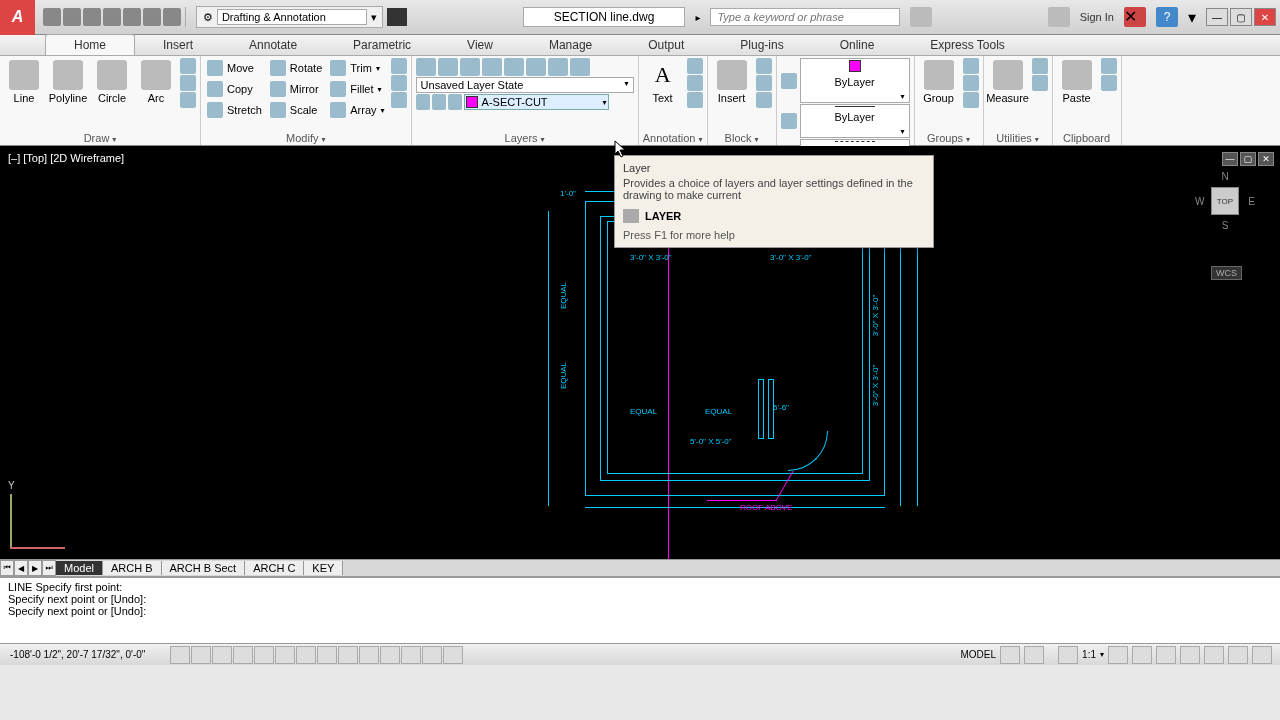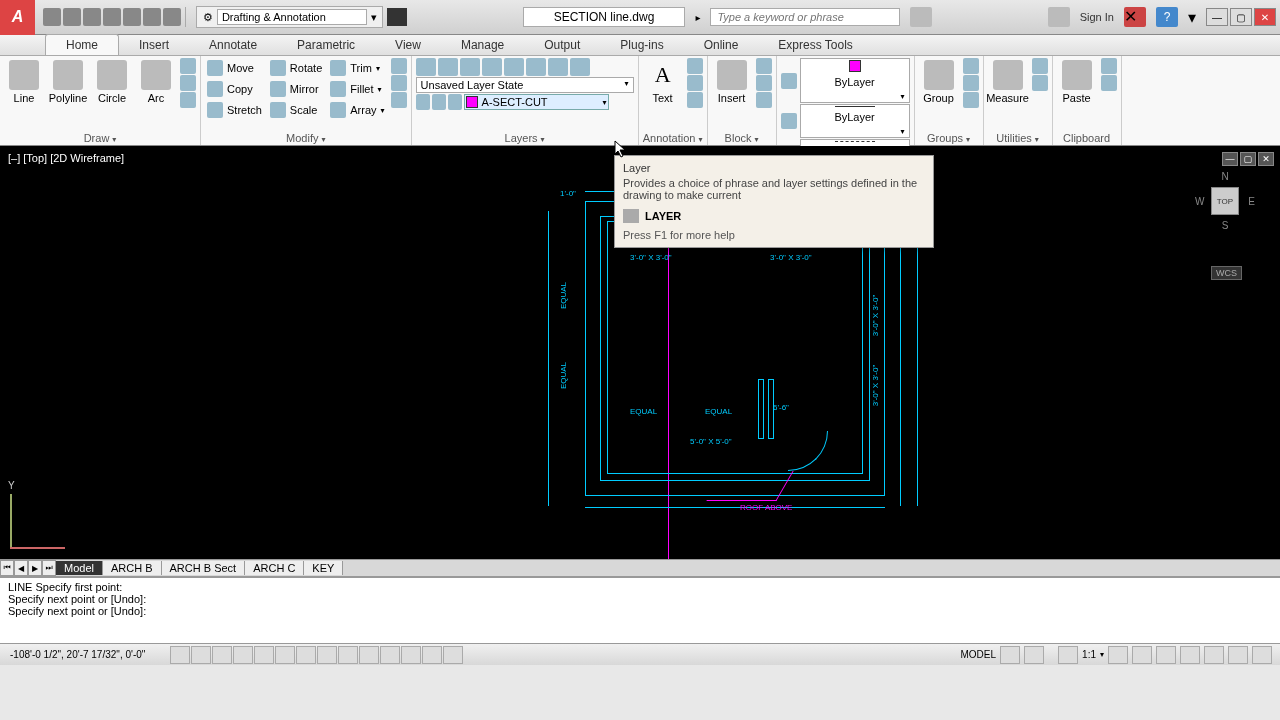--- a/index.html
+++ b/index.html
@@ -18,21 +18,21 @@
 .search-box { width: 190px; background: white; border: 1px solid #aaa; padding: 2px 6px; font-size: 11px; font-style: italic; color: #888; }
 .title-right { display: flex; align-items: center; gap: 10px; padding-right: 4px; }
 .signin { font-size: 11px; color: #333; }
 .win-btns { display: flex; gap: 2px; }
 .win-btn { width: 22px; height: 18px; background: #ddd; border: 1px solid #888; display: flex; align-items: center; justify-content: center; font-size: 10px; }
 .win-btn.close { background: #d44; color: white; }
 .small-icon { width: 22px; height: 20px; background: #bbb; border-radius: 2px; }
 
 
 .ribbon-tabs { height: 21px; background: linear-gradient(to bottom, #f4f4f4, #e0e0e0); display: flex; align-items: flex-end; padding-left: 45px; gap: 0; border-bottom: 1px solid #aaa; }
-.rtab { padding: 3px 20px; font-size: 12px; color: #333; cursor: pointer; }
+.rtab { padding: 3px 28px; font-size: 12px; color: #333; cursor: pointer; }
 .rtab.active { background: #f8f8f8; border: 1px solid #aaa; border-bottom: none; border-radius: 3px 3px 0 0; }
 
 
 .ribbon { height: 90px; background: #f8f8f8; display: flex; border-bottom: 1px solid #888; }
 .panel { border-right: 1px solid #ccc; display: flex; flex-direction: column; padding: 2px 4px 0; }
 .panel-content { flex: 1; display: flex; align-items: flex-start; gap: 4px; justify-content: space-between; }
 .panel-label { font-size: 11px; text-align: center; color: #555; padding: 1px 0; cursor: pointer; }
 .panel-label .chev { font-size: 8px; margin-left: 3px; }
 .big-btn { display: flex; flex-direction: column; align-items: center; width: 40px; font-size: 11px; gap: 2px; padding-top: 2px; cursor: pointer; }
 .big-icon { width: 30px; height: 30px; background: #bbb; border-radius: 3px; }
@@ -429,21 +429,21 @@
     <div class="dim-text" style="top:190px;left:20px;transform:rotate(-90deg);">EQUAL</div>
     <div class="dim-text" style="top:130px;left:325px;transform:rotate(-90deg);">3'-0" X 3'-0"</div>
     <div class="dim-text" style="top:200px;left:325px;transform:rotate(-90deg);">3'-0" X 3'-0"</div>
     <div class="dim-text mag" style="top:322px;left:210px;">ROOF ABOVE</div>
     <div style="position:absolute;top:290px;left:185px;width:70px;height:30px;border-bottom:1px solid #f0f;border-right:1px solid #f0f;transform:skewX(-30deg);"></div>
   </div>
 </div>
 
 <div class="tooltip">
   <div class="tt-title">Layer</div>
-  <div class="tt-desc">Provides a choice of phrase and layer settings defined in the drawing to make current</div>
+  <div class="tt-desc">Provides a choice of layers and layer settings defined in the drawing to make current</div>
   <div class="tt-cmd">
       <div class="tt-cmd-icon"></div>
       <span>LAYER</span>
     </div>
   <div class="tt-help">Press F1 for more help</div>
 </div>
 
 <div class="cursor">
   <svg viewBox="0 0 14 18">
       <path d="M1 1 L1 14 L4 11 L7 17 L9 16 L6 10 L11 10 Z" fill="white" stroke="black" stroke-width="1"></path>

